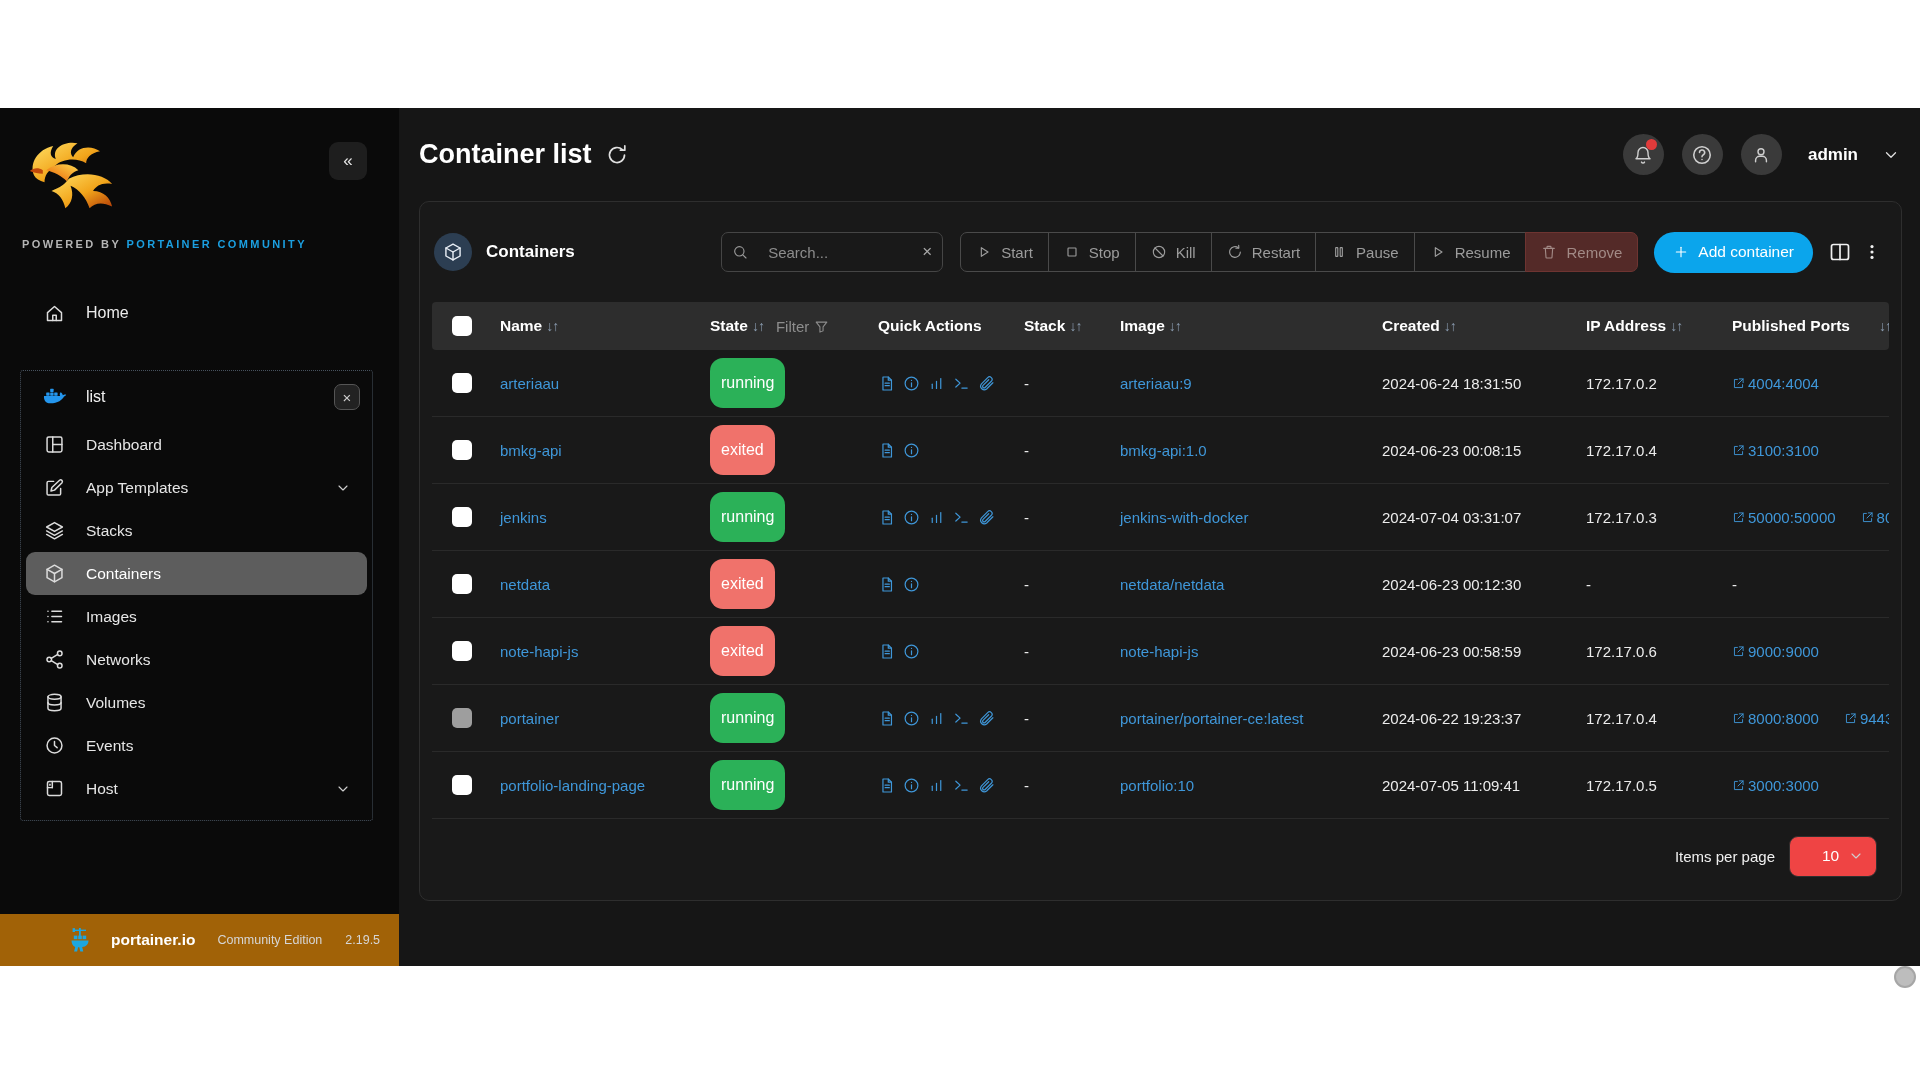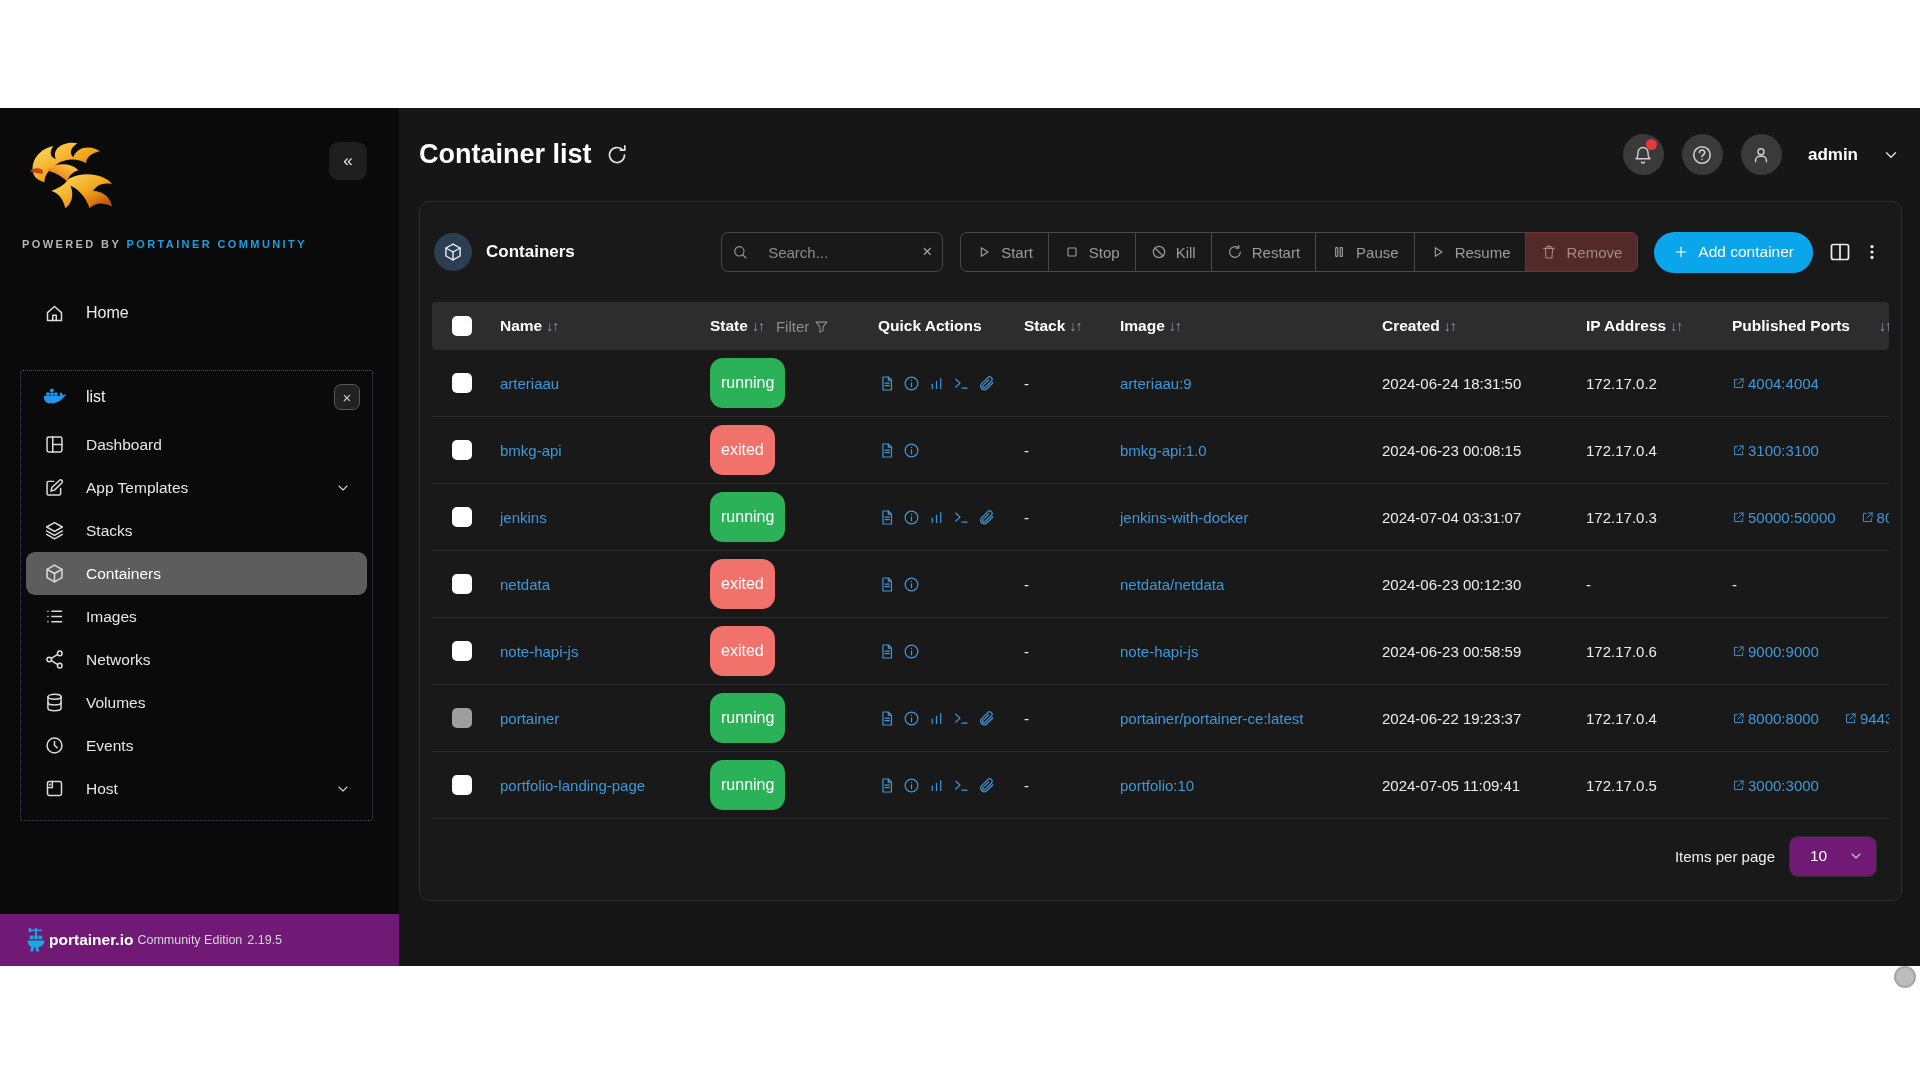--- a/index.html
+++ b/index.html
@@ -15,21 +15,21 @@
   .powered .brand { color:#1b9fe0; }
   .side-home { display:flex; align-items:center; gap:21px; padding:0 0 0 44px; height:46px; margin-top:40px; color:#ececec; font-size:16px; cursor:pointer; }
   .side-home .ic, .side-item .ic { width:21px; height:21px; color:#dcdcdc; display:flex; align-items:center; }
   .env-box { margin:34px 26px 0 20px; border:1px dotted #47525e; border-radius:3px; padding-bottom:10px; }
   .env-head { display:flex; align-items:center; gap:17px; padding:13px 12px 13px 22px; }
   .env-head .env-name { color:#f2f2f2; font-size:16px; flex:1; }
   .env-close { width:26px; height:26px; background:#222; border:1px solid #555; border-radius:7px; color:#cfcfcf; font-size:15px; line-height:1; cursor:pointer; }
   .side-item { display:flex; align-items:center; gap:21px; height:43px; margin:0 5px; padding-left:18px; border-radius:9px; color:#e6e6e6; font-size:15.5px; cursor:pointer; }
   .side-item.active { background:#5d5d5d; color:#ffffff; }
   .side-item .chev { margin-left:auto; margin-right:16px; color:#cfcfcf; width:16px; height:16px; }
-  .side-footer { position:absolute; left:0; bottom:0; width:100%; height:52px; background:#701a75; display:flex; align-items:center; gap:1px; padding-left:24px; }
+  .side-footer { position:absolute; left:0; bottom:0; width:100%; height:52px; background:#a16207; display:flex; align-items:center; gap:19px; padding-left:68px; }
   .side-footer .pbrand { color:#ffffff; font-weight:bold; font-size:15.5px; }
   .side-footer .pedition { color:#d6d6d6; font-size:12.5px; margin-left:3px; }
   .side-footer .pversion { color:#d6d6d6; font-size:12.5px; margin-left:4px; }
 
   
   .main { flex:1; background:#161616; position:relative; overflow:hidden; }
   .page-head { display:flex; align-items:center; padding:26px 20px 0 20px; }
   .page-title { color:#ffffff; font-size:27px; font-weight:bold; }
   .refresh-ic { width:24px; height:24px; color:#e0e0e0; margin-left:13px; cursor:pointer; }
   .head-right { margin-left:auto; display:flex; align-items:center; gap:18px; }
@@ -80,21 +80,21 @@
   .badge { font-size:16px; font-weight:normal; color:#ffffff; padding:16px 11px; border-radius:13px; }
   .badge.running { background:#2bb158; }
   .badge.exited { background:#f0726b; }
   .qa-ic { width:17px; height:17px; color:#3f97d9; cursor:pointer; flex-shrink:0; display:flex; align-items:center; }
   .plain { color:#ececec; font-size:15px; white-space:nowrap; }
   .port-lnk { color:#3f97d9; font-size:15px; white-space:nowrap; display:inline-flex; align-items:center; gap:3px; cursor:pointer; }
   .port-lnk .pic { width:13px; height:13px; flex-shrink:0; }
 
   .pager { display:flex; align-items:center; justify-content:flex-end; gap:14px; height:74px; padding-right:24px; }
   .pager-label { color:#f0f0f0; font-size:15px; }
-  .pager-select { width:88px; height:41px; background:#701a75; border:1px solid #2f2f2f; border-radius:9px; color:#ffffff; font-size:15.5px; display:flex; align-items:center; justify-content:space-between; padding:0 12px 0 20px; cursor:pointer; }
+  .pager-select { width:88px; height:41px; background:#ef4444; border:1px solid #2f2f2f; border-radius:9px; color:#ffffff; font-size:15.5px; display:flex; align-items:center; justify-content:space-between; padding:0 12px 0 32px; cursor:pointer; }
   .pager-select .chev { width:16px; height:16px; color:#cfcfcf; }
 
   .corner-widget { position:absolute; right:4px; top:966px; width:22px; height:22px; border-radius:50%; background:#9a9a9a; opacity:.65; border:2px solid #777; }
   svg { display:block; }
 </style>
 </head>
 <body>
 
 <div class="app">
 

